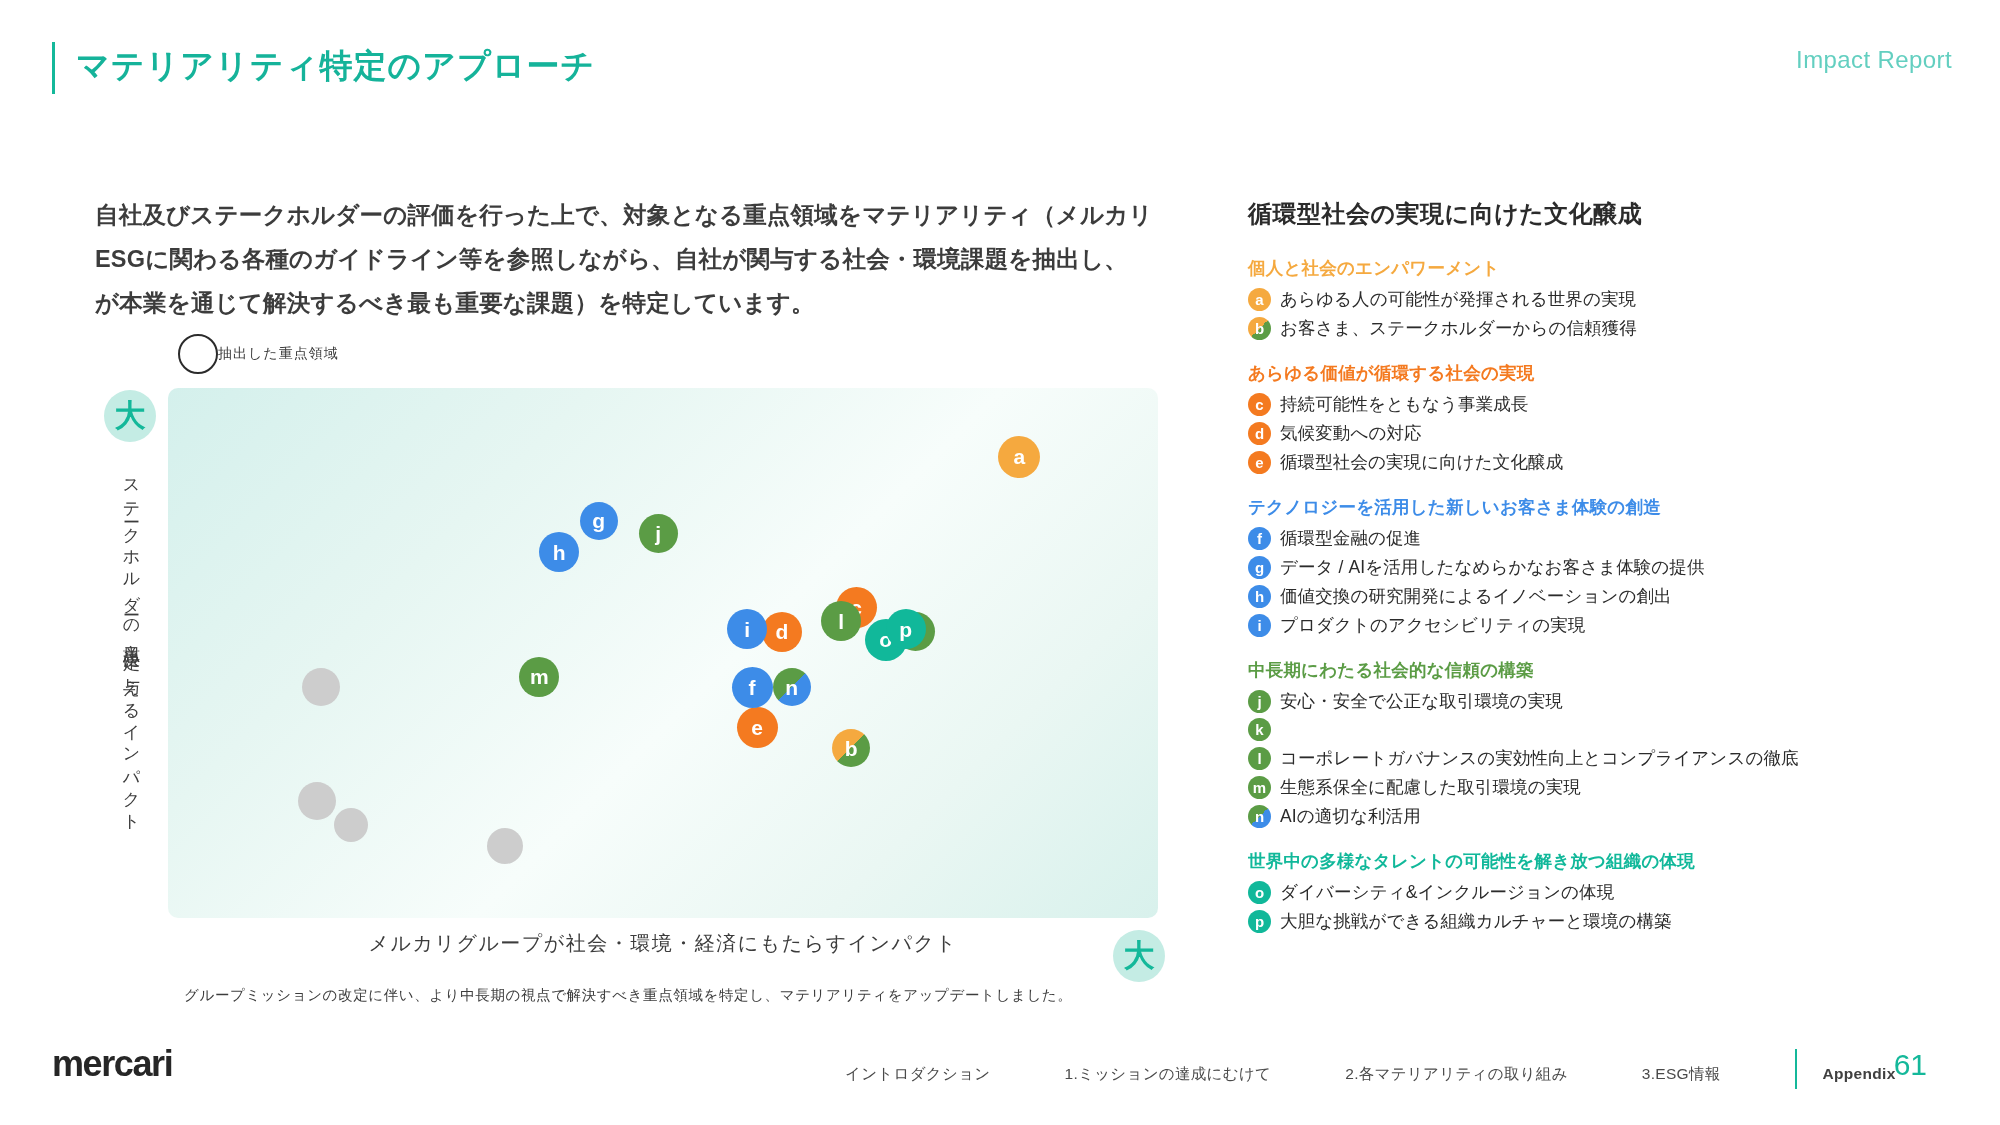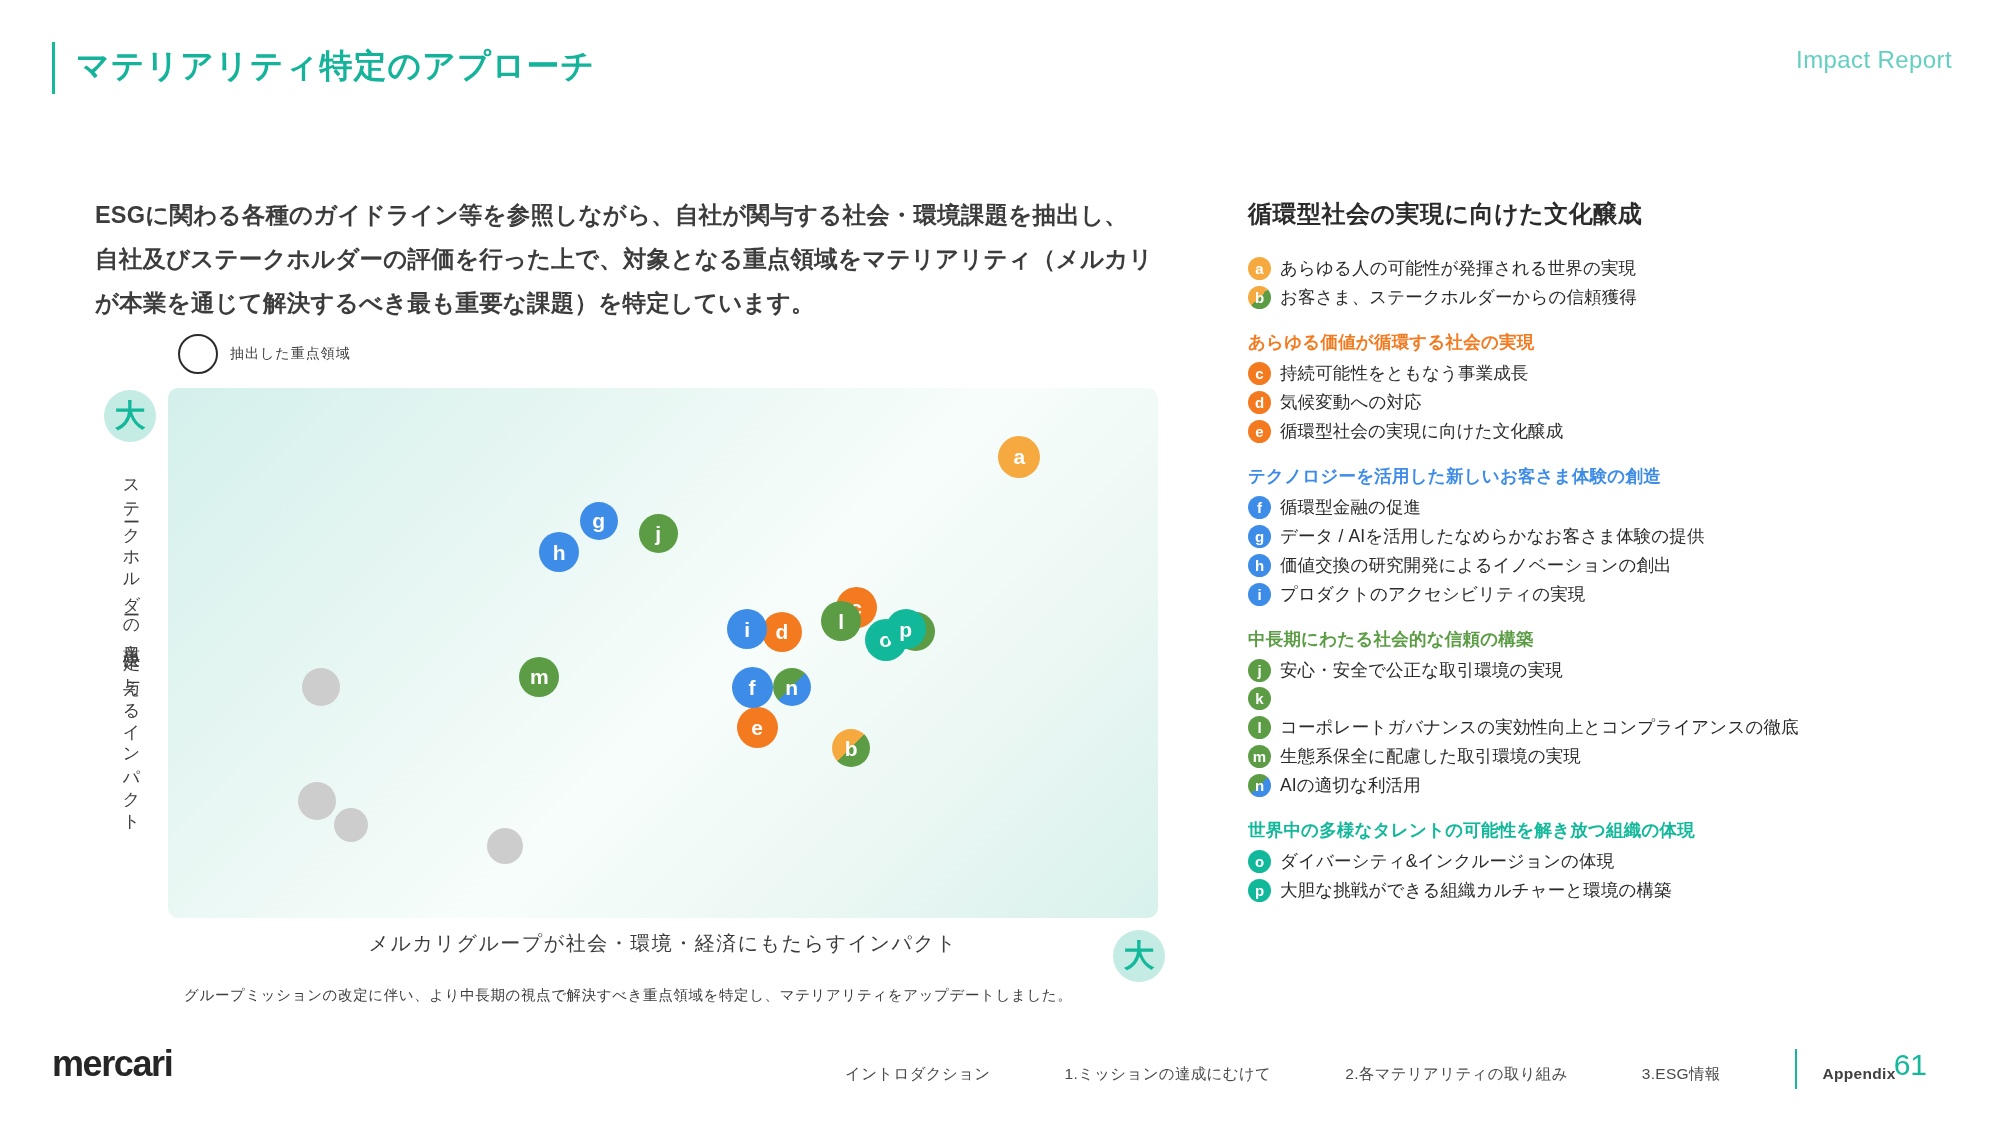--- a/index.html
+++ b/index.html
@@ -41,21 +41,21 @@
     width: 1130px;
     font-size: 23.5px; font-weight: 700;
     line-height: 44px; color: #3c3c3c;
     letter-spacing: .2px;
   }
   .lead span { display: block; white-space: nowrap; }
 
   
   .legend {
     position: absolute; left: 178px; top: 334px;
-    display: flex; align-items: center; gap: 12px;
+    display: flex; align-items: center; 
   }
   .legend-circle {
     width: 40px; height: 40px; border-radius: 50%;
     border: 2px solid #2b2b2b; background: #fff;
   }
   .legend-label { font-size: 14px; color: #3c3c3c; letter-spacing: 1px; }
 
   
   .chart-area {
     position: absolute; left: 168px; top: 388px;
@@ -142,22 +142,22 @@
 </head>
 <body>
 
 <div id="page">
 
   <div class="header-rule"></div>
   <div class="page-title">マテリアリティ特定のアプローチ</div>
   <div class="report-tag">Impact Report</div>
 
   <div class="lead">
+    <span>自社及びステークホルダーの評価を行った上で、対象となる重点領域をマテリアリティ（メルカリ</span>
     <span>ESGに関わる各種のガイドライン等を参照しながら、自社が関与する社会・環境課題を抽出し、</span>
-    <span>自社及びステークホルダーの評価を行った上で、対象となる重点領域をマテリアリティ（メルカリ</span>
     <span>が本業を通じて解決するべき最も重要な課題）を特定しています。</span>
   </div>
 
   <div class="legend">
     <div class="legend-circle"></div>
     <div class="legend-label">抽出した重点領域</div>
   </div>
 
   <div class="axis-big" id="axis-big-y">大</div>
   <div class="axis-big" id="axis-big-x">大</div>
@@ -216,20 +216,21 @@
       <div class="bubble gray" style="width: 34px; height: 34px; left: 166.15px; top: 420.25px; background: rgb(205, 205, 205);"></div>
       <div class="bubble gray" style="width: 36px; height: 36px; left: 318.6px; top: 440.45px; background: rgb(205, 205, 205);"></div>
     </div>
   <div class="x-axis-label">メルカリグループが社会・環境・経済にもたらすインパクト</div>
   <div class="footnote">グループミッションの改定に伴い、より中長期の視点で解決すべき重点領域を特定し、マテリアリティをアップデートしました。</div>
 
   <div class="panel">
     <div class="panel-title">循環型社会の実現に向けた文化醸成</div>
     <div id="groups">
         <div class="group">
+          <div class="group-title" style="color: rgb(245, 169, 63);">個人と社会のエンパワーメント</div>
           <div class="item">
             <div class="badge" style="background: rgb(245, 169, 63);">a</div>
             <div class="item-label">あらゆる人の可能性が発揮される世界の実現</div>
           </div>
           <div class="item">
             <div class="badge" style="background: linear-gradient(135deg, rgb(245, 169, 63) 0%, rgb(245, 169, 63) 50%, rgb(91, 156, 69) 50%, rgb(91, 156, 69) 100%);">b</div>
             <div class="item-label">お客さま、ステークホルダーからの信頼獲得</div>
           </div>
         </div>
         <div class="group">

